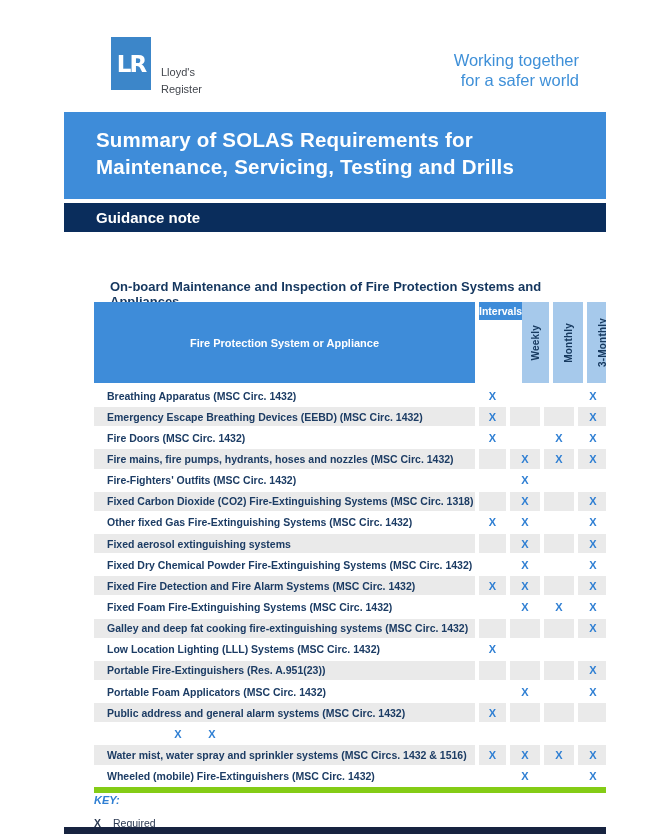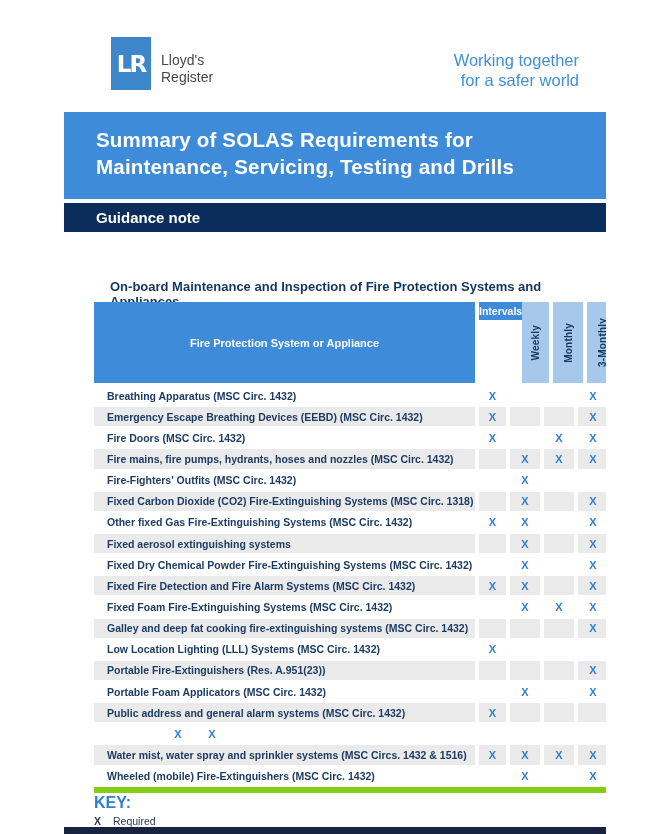--- a/index.html
+++ b/index.html
@@ -14,22 +14,22 @@
   .logo {
     position:absolute; left:47px; top:37px; width:40px; height:53px;
     background:var(--logo-blue,#3C86C9);
     display:flex; align-items:center; justify-content:center;
   }
   .logo .mono {
     color:#fff; font-weight:bold; font-size:23px; letter-spacing:-2px;
     font-family:"DejaVu Sans", sans-serif;
   }
   .brand {
-    position:absolute; left:97px; top:52px;
-    font-size:14px; line-height:17px; color:var(--brand-text,#43474E);
+    position:absolute; left:97px; top:64px;
+    font-size:11px; line-height:17px; color:var(--brand-text,#43474E);
   }
   .tagline {
     position:absolute; right:27px; top:50px; text-align:right;
     font-size:16.5px; line-height:20px; color:var(--tagline-blue,#3F90D8);
   }
 
   
   .banner {
     position:absolute; left:0; right:0; top:112px; height:87px;
     background:var(--banner-blue,#3E8CD9);
@@ -87,22 +87,22 @@
   }
   .rgap { width:4px; height:100%; }
   .cols { height:100%; }
   .cell { display:flex; align-items:center; justify-content:center; height:100%; }
   .trow.shaded .rlabel, .trow.shaded .cell { background:var(--row-gray,#EAEAEA); }
   .xmark { color:var(--x-blue,#2F7FD3); font-weight:bold; font-size:11px; }
   .xmark sub { font-size:7px; }
 
   
   .key { position:absolute; left:30px; top:794px; }
-  .key-title { font-size:16px; font-weight:bold; color:var(--x-blue,#2F7FD3); }
-  .key-row { margin-top:3px; font-size:10.5px; color:#2C3A52; }
+  .key-title { font-size:11px; font-weight:bold; color:var(--x-blue,#2F7FD3);font-style:italic; }
+  .key-row { margin-top:11px; font-size:10.5px; color:#2C3A52; }
   .key-row .sym { font-weight:bold; margin-right:12px; }
 
   .bottom-bar {
     position:absolute; left:0; right:0; bottom:0; height:7px;
     background:var(--bottom-bar,#172340);
   }
 </style>
 </head>
 <body>
 

